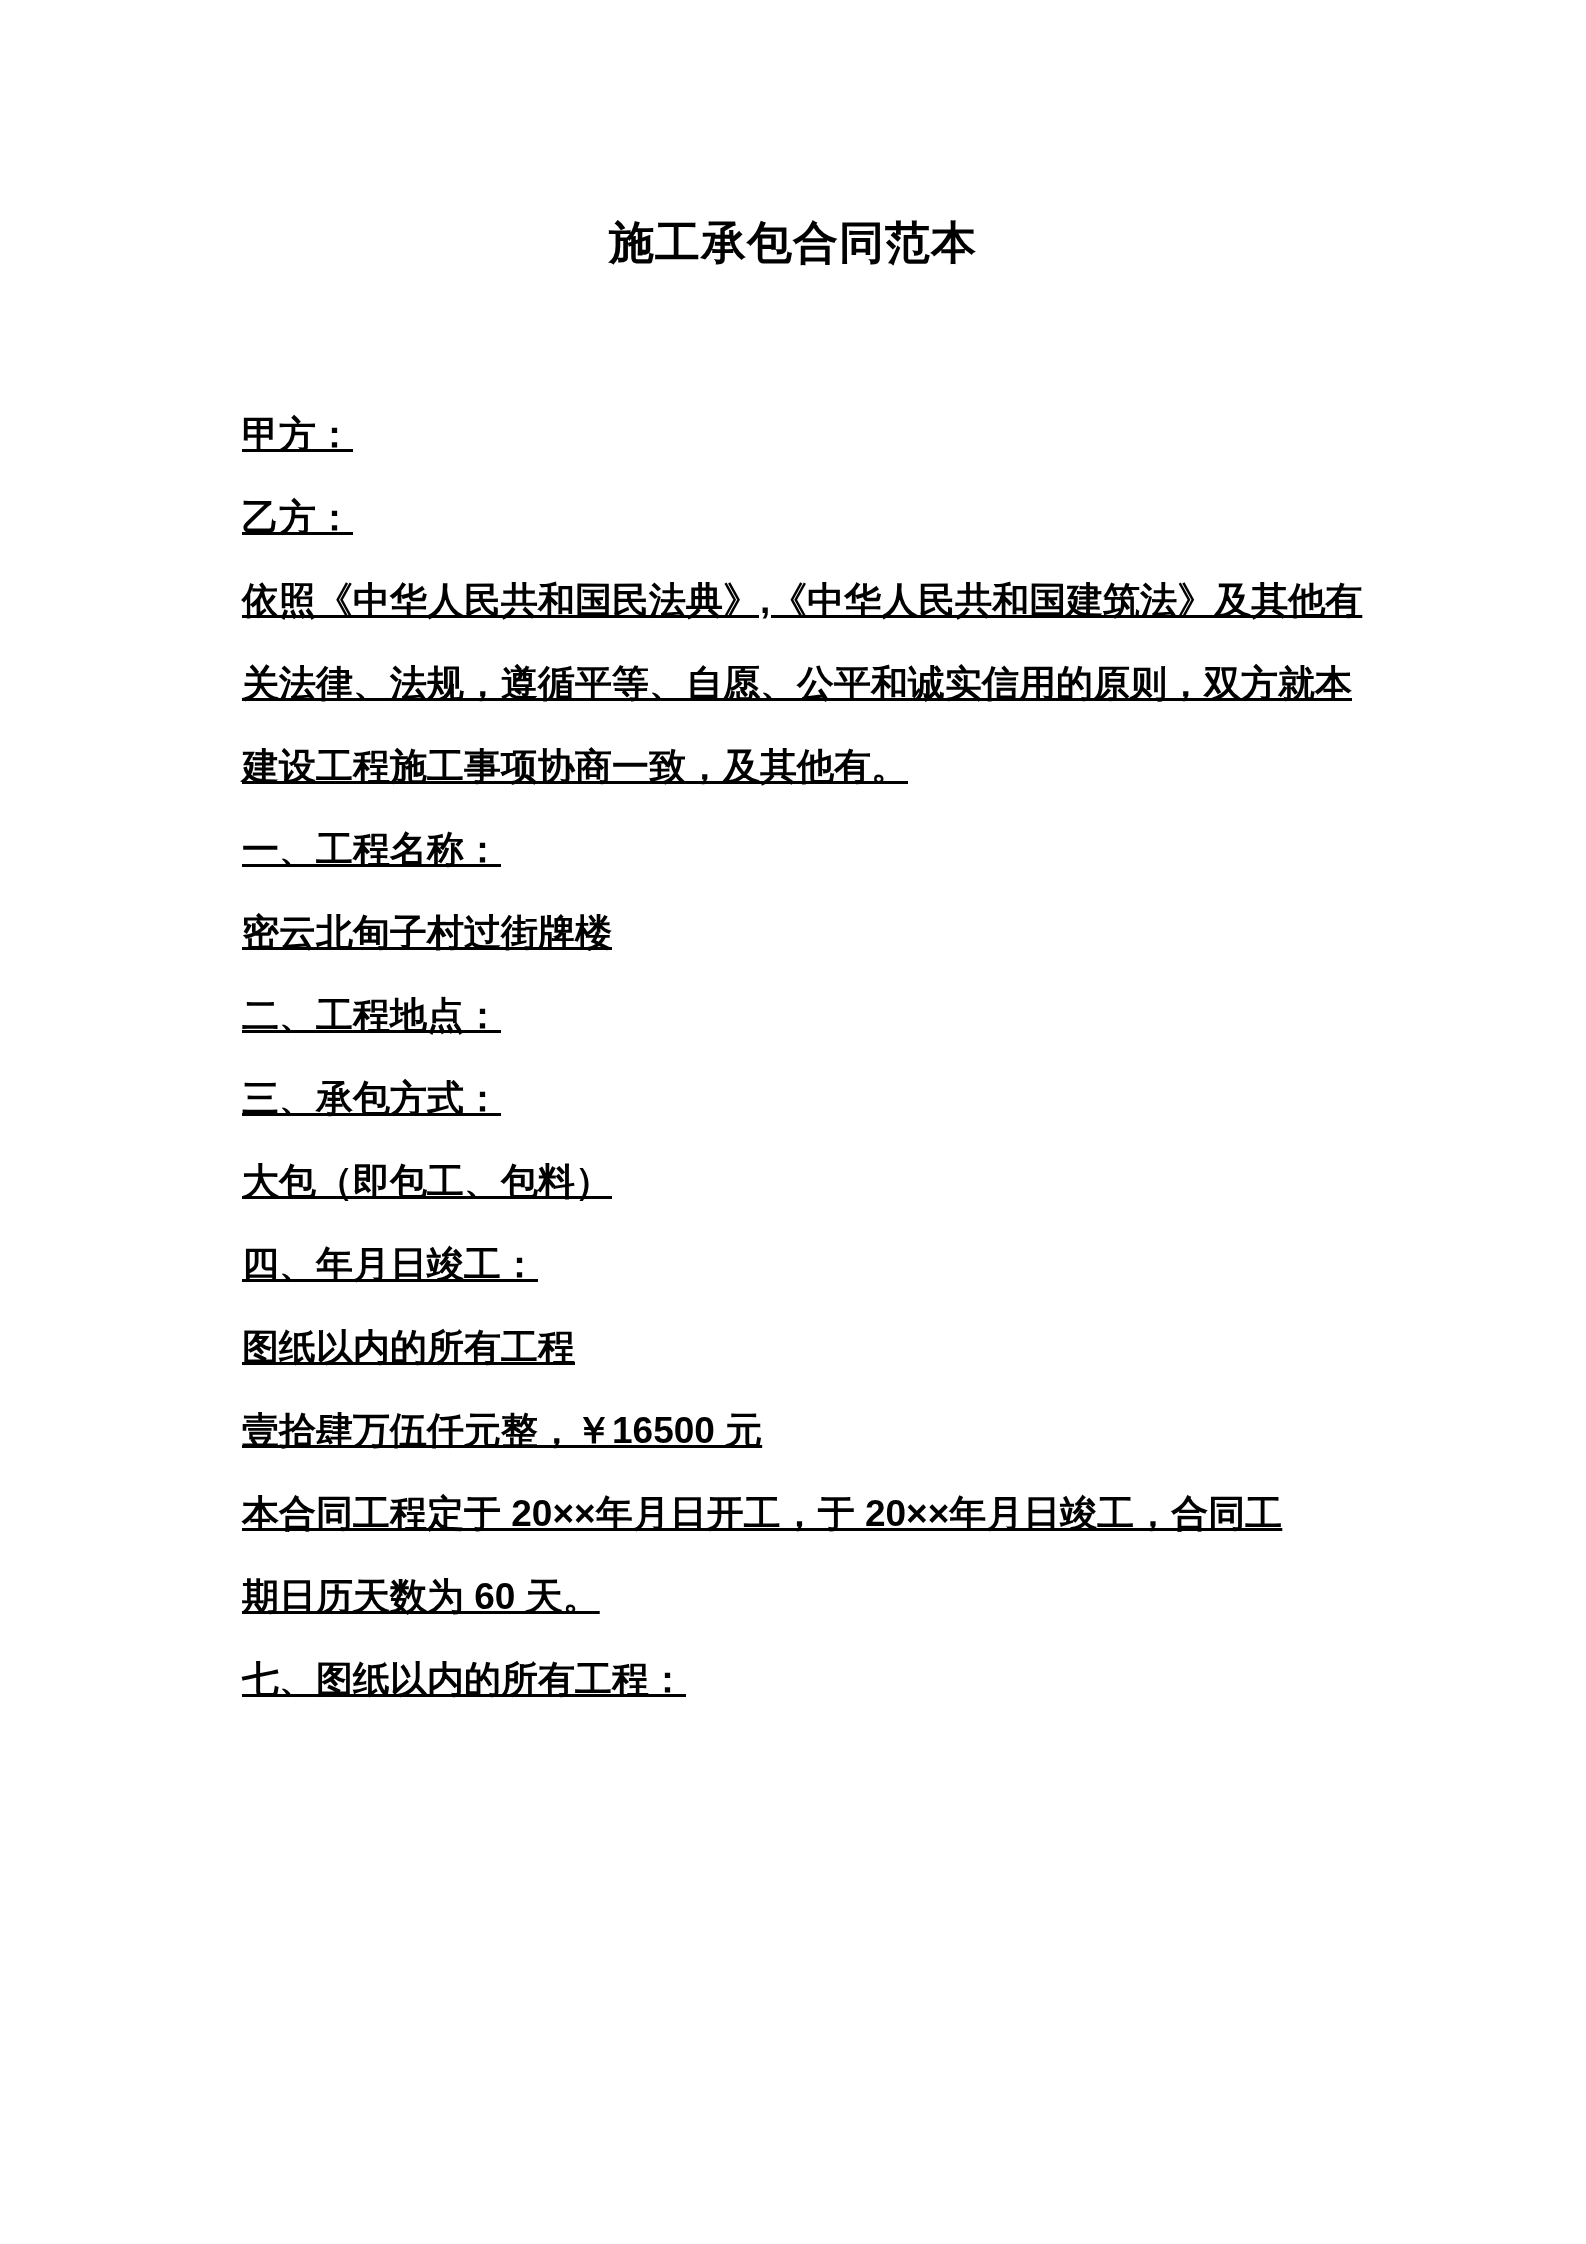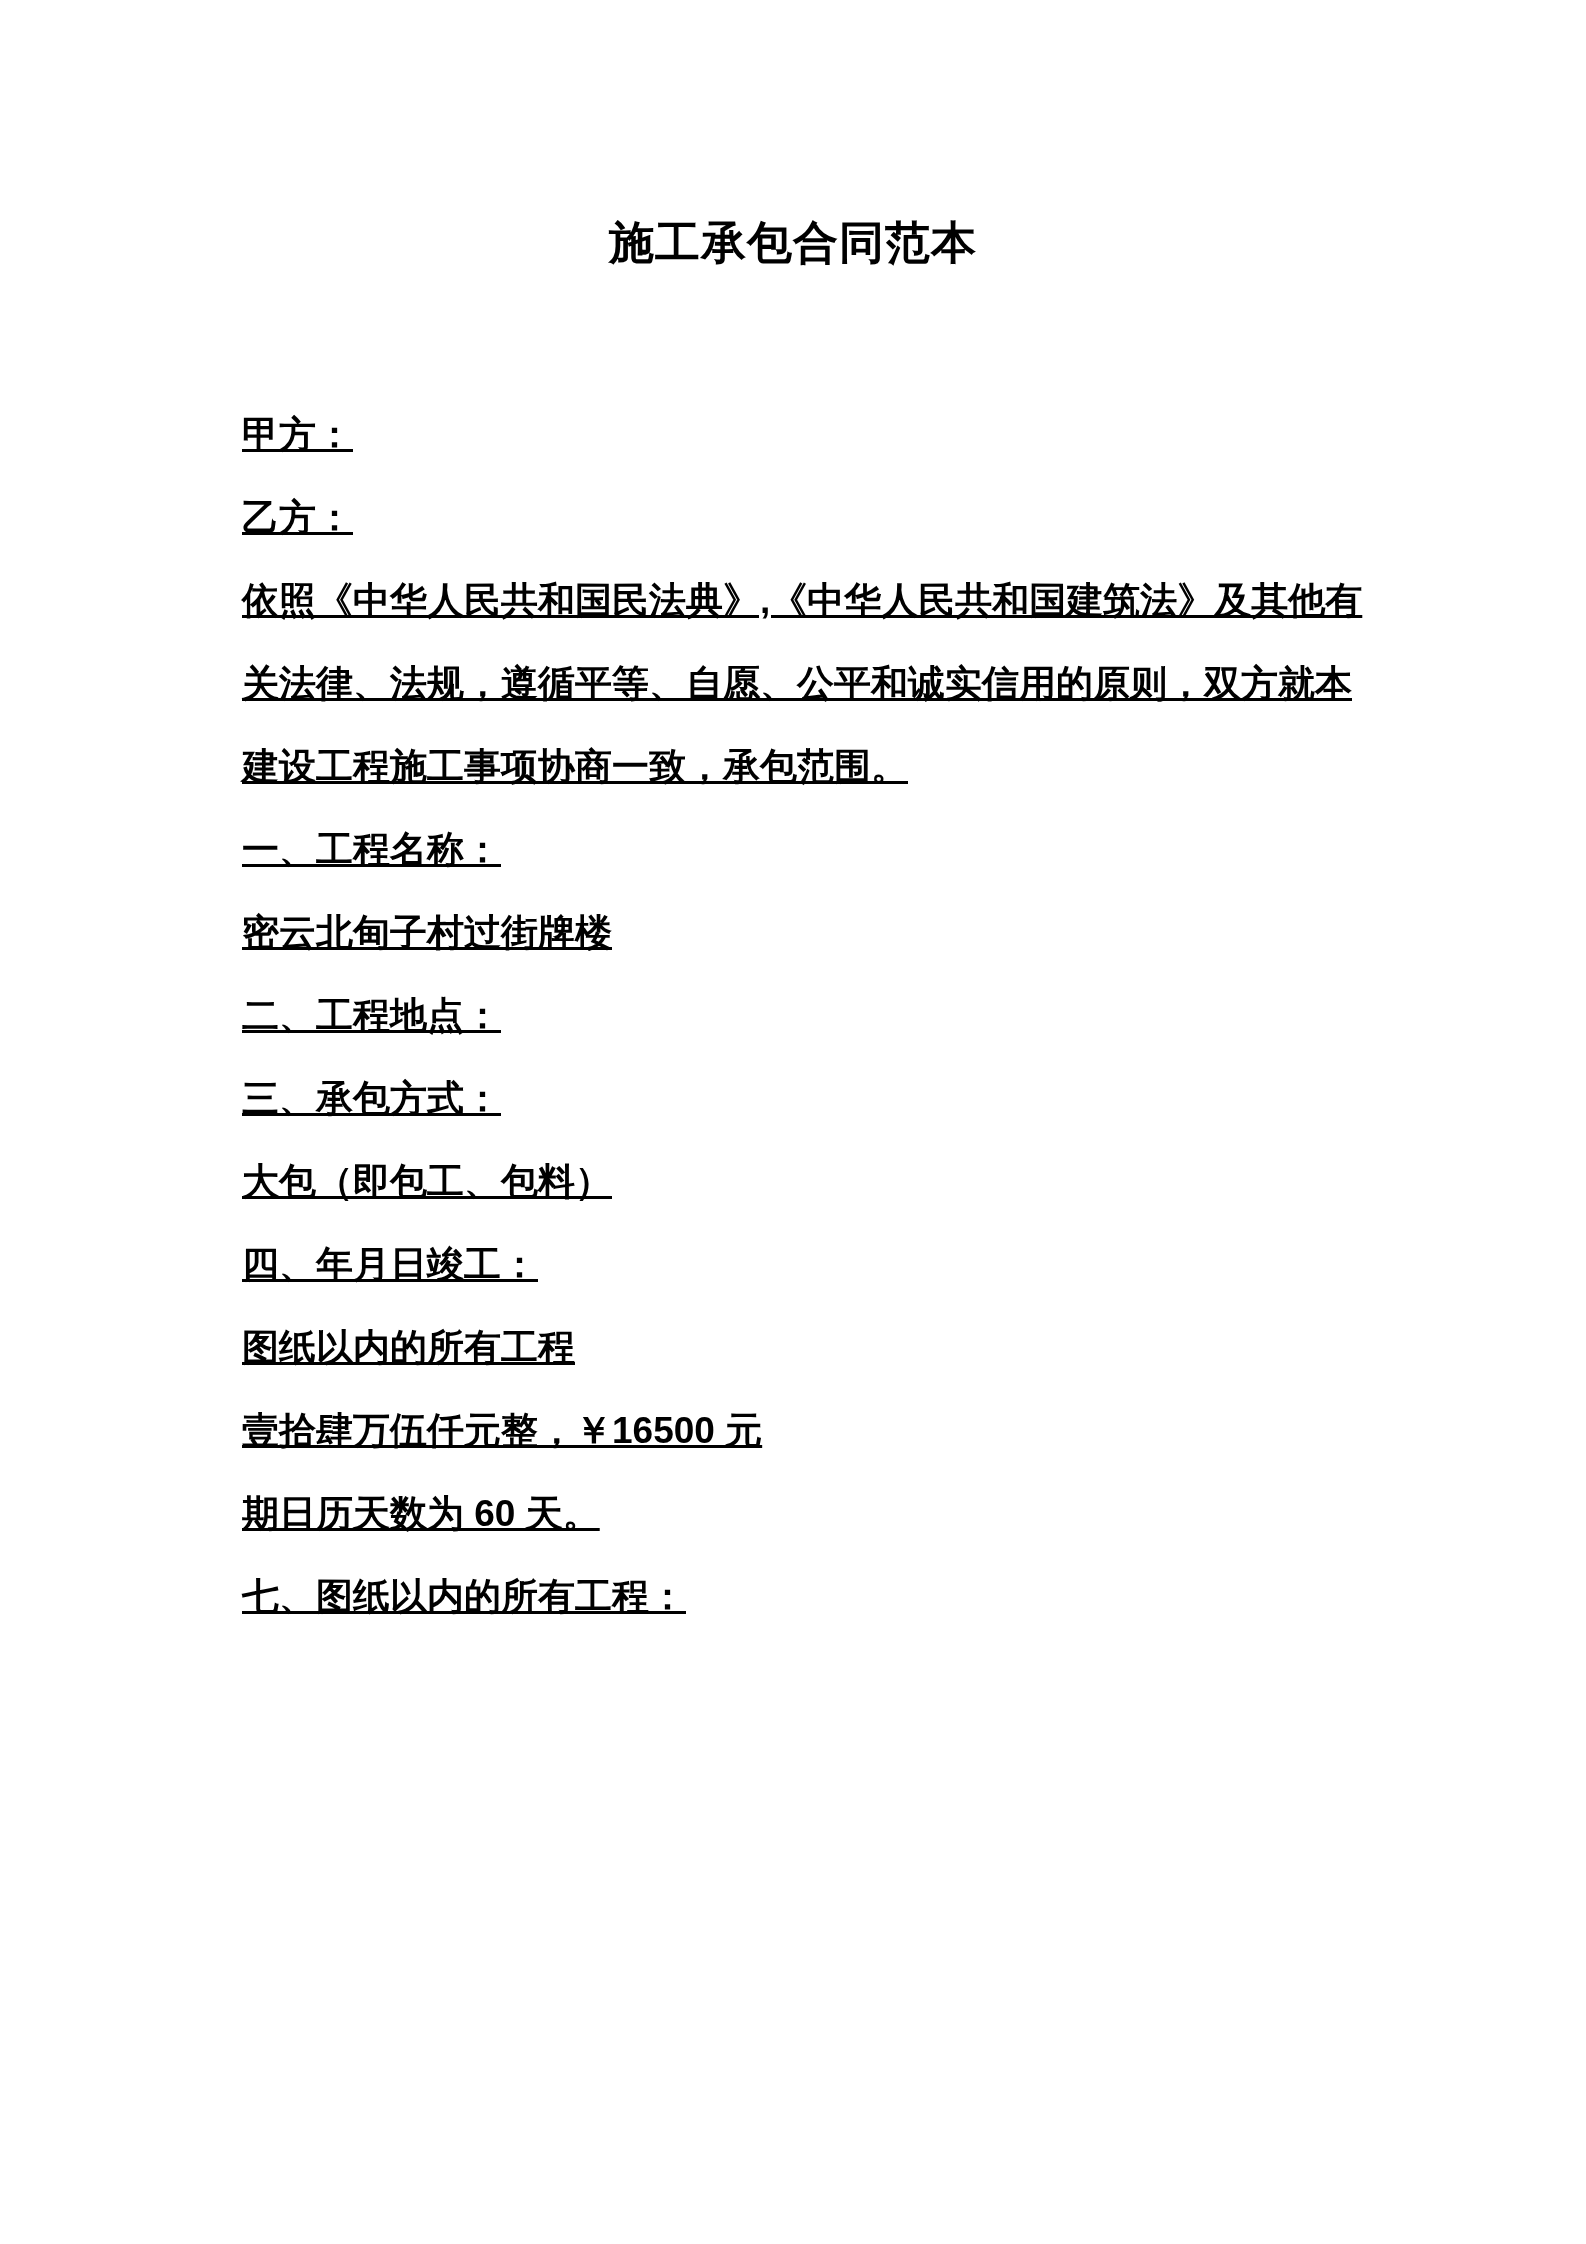--- a/index.html
+++ b/index.html
@@ -44,26 +44,27 @@
 
 <div class="page">
 
   <div class="doc-title">施工承包合同范本</div>
 
   <div class="doc-content">
     <div class="doc-line">甲方：</div>
     <div class="doc-line">乙方：</div>
     <div class="doc-line">依照《中华人民共和国民法典》,《中华人民共和国建筑法》及其他有</div>
     <div class="doc-line">关法律、法规，遵循平等、自愿、公平和诚实信用的原则，双方就本</div>
-    <div class="doc-line">建设工程施工事项协商一致，承包范围。</div>
+    <div class="doc-line">建设工程施工事项协商一致，及其他有。</div>
     <div class="doc-line">一、工程名称：</div>
     <div class="doc-line">密云北甸子村过街牌楼</div>
     <div class="doc-line">二、工程地点：</div>
     <div class="doc-line">三、承包方式：</div>
     <div class="doc-line">大包（即包工、包料）</div>
     <div class="doc-line">四、年月日竣工：</div>
     <div class="doc-line">图纸以内的所有工程</div>
     <div class="doc-line">壹拾肆万伍仟元整，￥16500 元</div>
+    <div class="doc-line">本合同工程定于 20××年月日开工，于 20××年月日竣工，合同工</div>
     <div class="doc-line">期日历天数为 60 天。</div>
     <div class="doc-line">七、图纸以内的所有工程：</div>
   </div>
 
 </div>
 
 </body></html>

